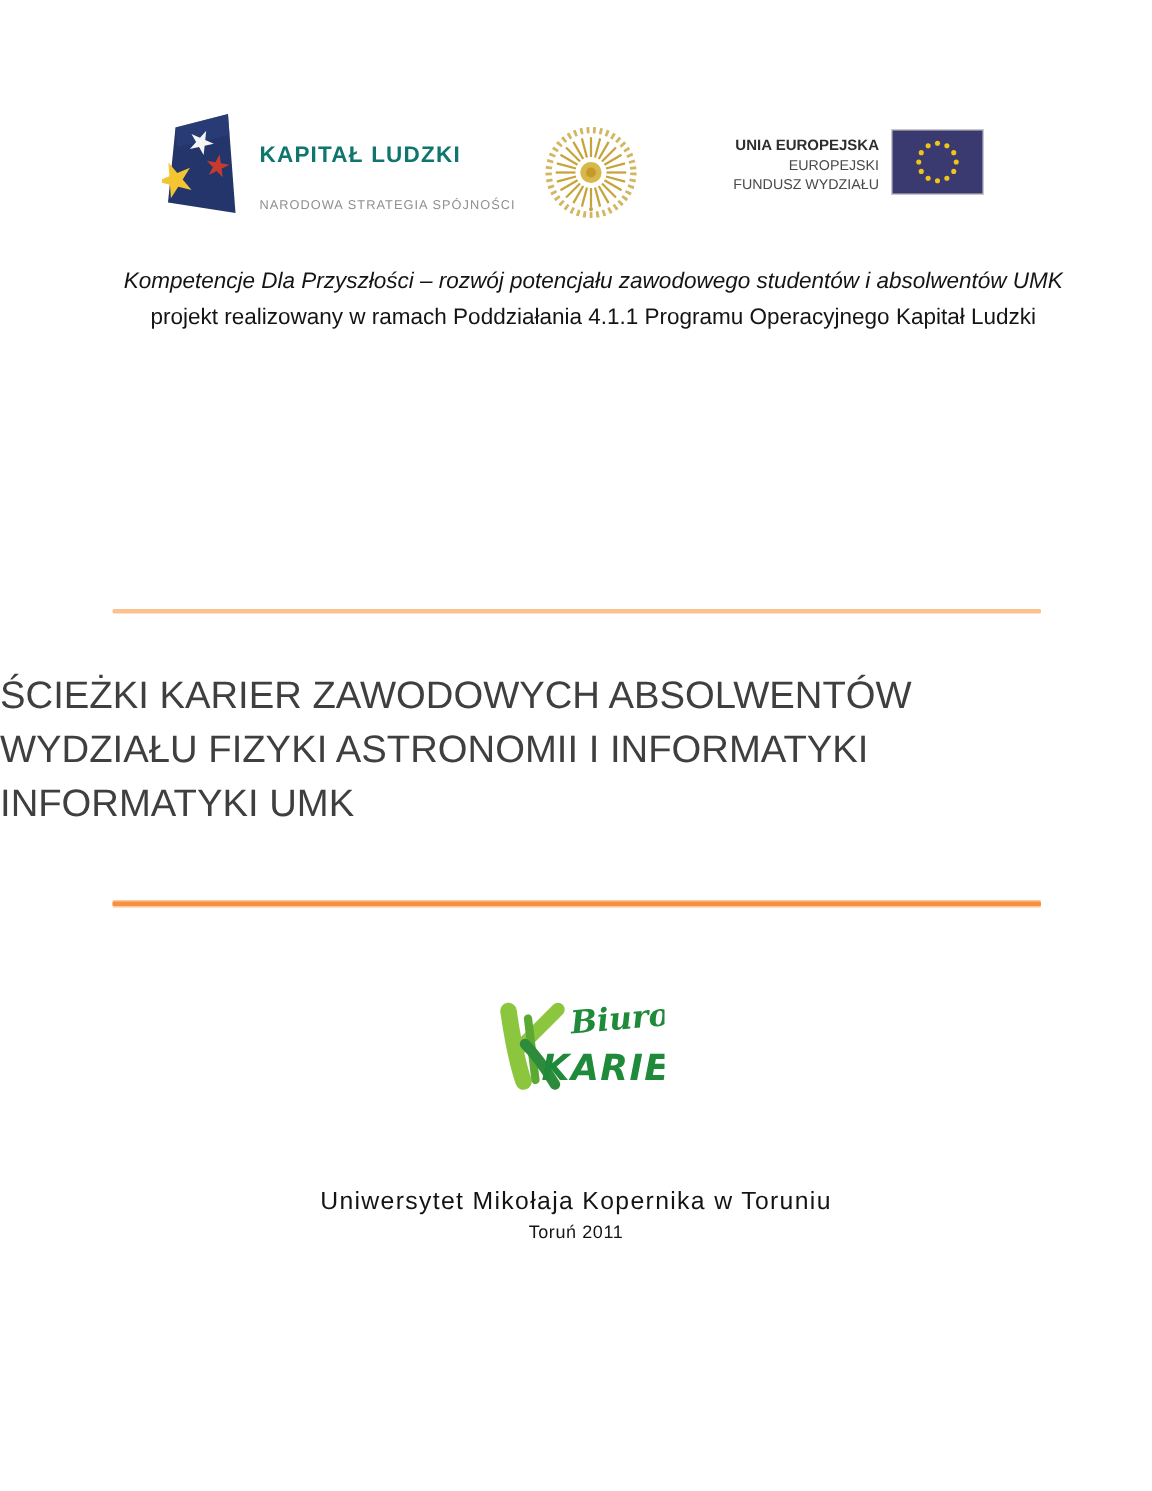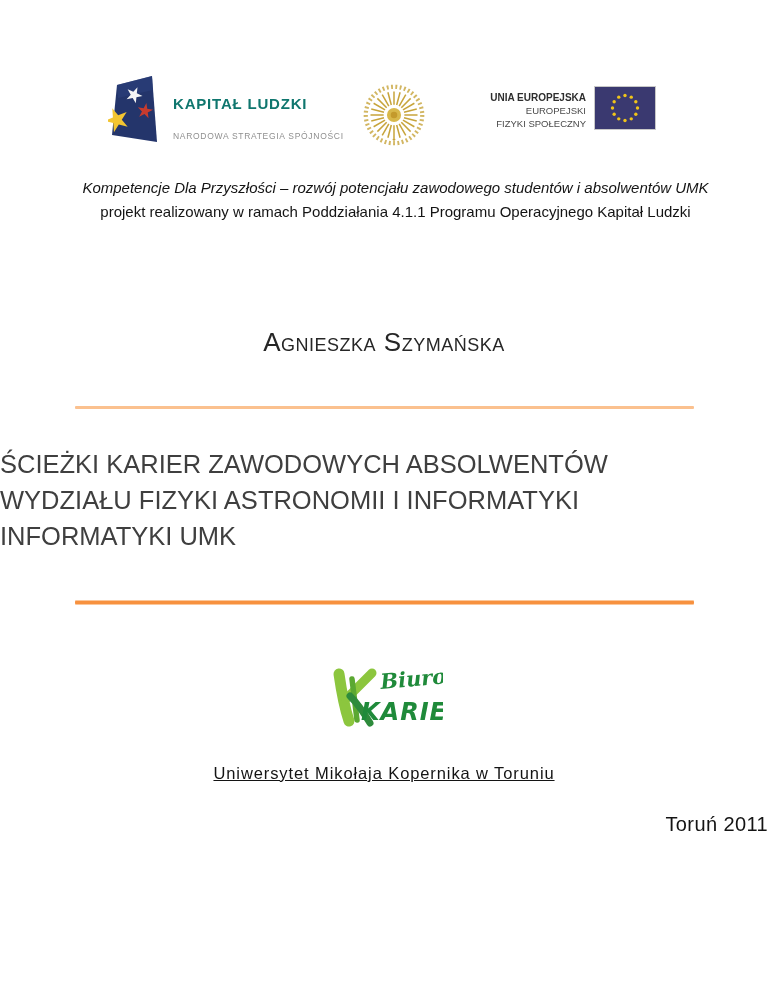--- a/index.html
+++ b/index.html
@@ -56,22 +56,22 @@
   .main-title{position:absolute;top:446px;left:0;right:0;text-align:left;
     color:var(--title-text,#3F3F3F);font-size:25.5px;line-height:36px;font-weight:400;}
   .main-title div{white-space:nowrap;}
 
   
   .bk-logo{position:absolute;top:662px;left:50%;transform:translateX(-50%);width:118px;height:68px;}
 
   
   .footer{position:absolute;top:763px;left:0;right:0;text-align:center;color:#141414;}
   .footer-line1{font-size:16.5px;letter-spacing:0.2px;white-space:nowrap;}
-  .footer-line2{font-size:16.5px;letter-spacing:0.9px;margin-top:1px;white-space:nowrap;text-decoration:underline;}
-  .footer-line3{font-size:20px;letter-spacing:0.4px;margin-top:30px;white-space:nowrap;text-align:right;}
+  .footer-line2{font-size:16.5px;letter-spacing:0.9px;margin-top:29px;white-space:nowrap;}
+  .footer-line3{font-size:12px;letter-spacing:0.4px;margin-top:3px;white-space:nowrap;}
 </style>
 </head>
 <body>
 
 <div class="page">
 
   <div class="kl-logo">
     <svg class="kl-flag" viewBox="0 0 54 76" xmlns="http://www.w3.org/2000/svg" aria-hidden="true">
       <defs>
         <path id="star" d="M0,-9 L2.02,-2.78 L8.56,-2.78 L3.27,1.06 L5.29,7.28 L0,3.44 L-5.29,7.28 L-3.27,1.06 L-8.56,-2.78 L-2.02,-2.78 Z"></path>
@@ -119,21 +119,21 @@
     <use href="#ray" xlink:href="#ray" transform="rotate(345 34 34)"></use>
     <circle cx="34" cy="34" r="7.5" fill="#D8B84A"></circle>
     <circle cx="34" cy="34" r="3.5" fill="#C49A2C"></circle>
     <circle cx="34" cy="60" r="1.4" fill="#C7A43B"></circle>
   </svg>
 
   <div class="eu-logo">
     <div class="eu-text">
       <div class="eu-line1">UNIA EUROPEJSKA</div>
       <div class="eu-line2">EUROPEJSKI</div>
-      <div class="eu-line3">FIZYKI SPOŁECZNY</div>
+      <div class="eu-line3">FUNDUSZ WYDZIAŁU</div>
     </div>
     <svg class="eu-flag" viewBox="0 0 62 44" xmlns="http://www.w3.org/2000/svg" aria-hidden="true">
       <rect x="0.5" y="0.5" width="61" height="43" fill="#3A3970" stroke="#c8c8c8" stroke-width="1"></rect>
       <g fill="#F0C419">
         <circle cx="31" cy="9.5" r="1.7"></circle>
         <circle cx="37.25" cy="11.17" r="1.7"></circle>
         <circle cx="41.83" cy="15.75" r="1.7"></circle>
         <circle cx="43.5" cy="22" r="1.7"></circle>
         <circle cx="41.83" cy="28.25" r="1.7"></circle>
         <circle cx="37.25" cy="32.83" r="1.7"></circle>
@@ -145,21 +145,20 @@
         <circle cx="24.75" cy="11.17" r="1.7"></circle>
       </g>
     </svg>
   </div>
 
   <div class="project">
     <div class="project-line1">Kompetencje Dla Przyszłości – rozwój potencjału zawodowego studentów i absolwentów UMK</div>
     <div class="project-line2">projekt realizowany w ramach Poddziałania 4.1.1 Programu Operacyjnego Kapitał Ludzki</div>
   </div>
 
-  <div class="author">Agnieszka Szymańska</div>
 
   <div class="divider divider-1"></div>
 
   <div class="main-title">
     <div>ŚCIEŻKI KARIER ZAWODOWYCH ABSOLWENTÓW</div>
     <div>WYDZIAŁU FIZYKI ASTRONOMII I INFORMATYKI</div>
     <div>INFORMATYKI UMK</div>
   </div>
 
   <div class="divider divider-2"></div>

